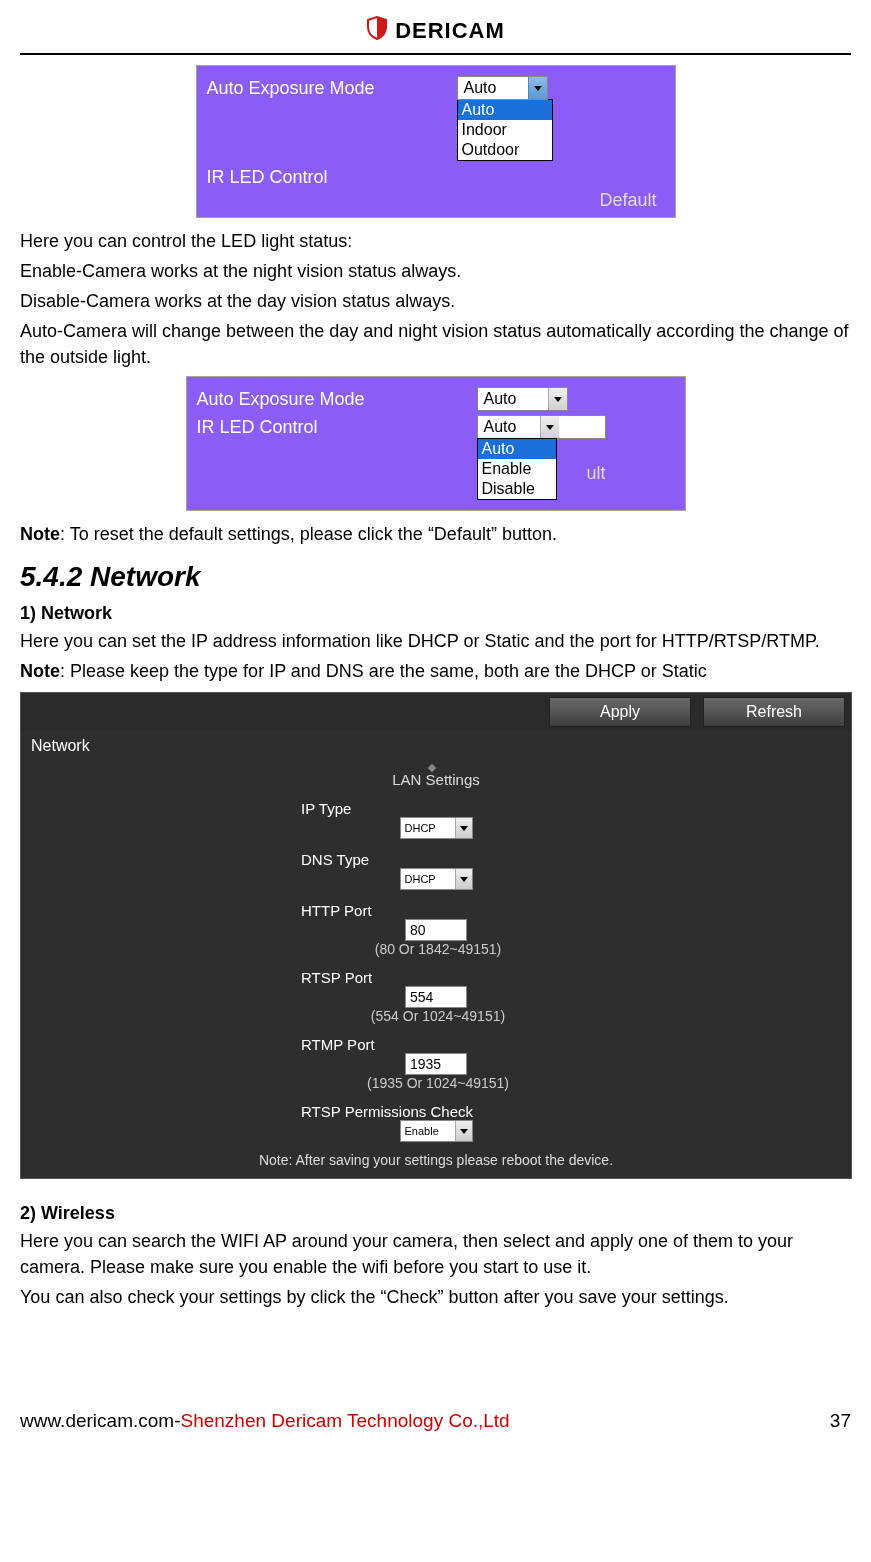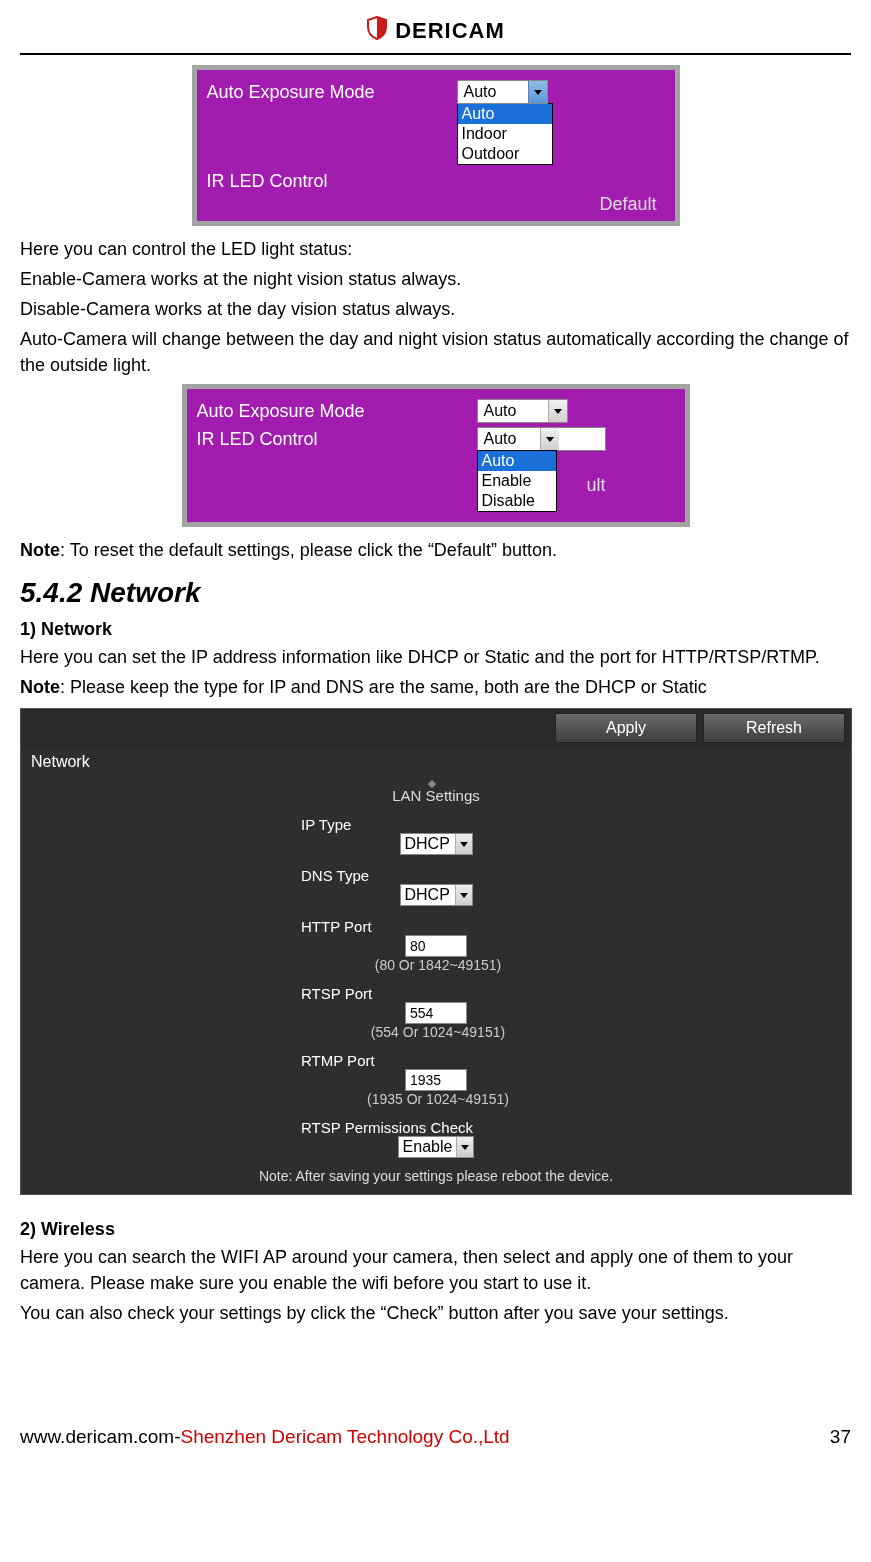--- a/index.html
+++ b/index.html
@@ -33,22 +33,22 @@
   }
   .hr {
     border: none;
     border-top: 2px solid #000;
     margin: 4px 0 10px 0;
   }
 
   
   .panel {
     margin: 6px auto 10px auto;
-    background: #a21caf;
-    border: 5px solid #a3a3a3;
+    background: #8b5cf6;
+    border: 1px solid #a3a3a3;
     color: #fff;
     font-family: Arial, sans-serif;
   }
   .panel.small {
     width: 460px;
     padding: 6px 8px 6px 10px;
   }
   .panel-row {
     display: flex;
     align-items: flex-start;
@@ -133,21 +133,21 @@
     width: 830px;
     margin: 8px 0;
     background: #2e2e2e;
     border: 1px solid #555;
     color: #fff;
     font-size: 15px;
   }
   .net-topbar {
     display: flex;
     justify-content: flex-end;
-    gap: 6px;
+    gap: 12px;
     padding: 4px 6px;
     background: #2a2a2a;
   }
   .net-btn {
     width: 140px;
     height: 28px;
     background: linear-gradient(#6a6a6a,#3e3e3e);
     border: 1px solid #222;
     color: #fff;
     font-size: 16px;
@@ -188,21 +188,21 @@
     font-size: 14px;
     padding: 0 4px;
     width: 52px;
   }
   .net-select {
     display: inline-flex;
     background: #fff;
     border: 1px solid #888;
     height: 20px;
     color: #000;
-    font-size: 16px;
+    font-size: 11px;
     align-items: center;
   }
   .net-select .v { padding: 0 4px; min-width: 46px; }
   .net-select .b {
     width: 16px; height: 20px;
     background: linear-gradient(#eee,#ccc);
     border-left: 1px solid #aaa;
     display:flex;align-items:center;justify-content:center;
   }
   .hint { color: #ccc; font-size: 14px; margin-left: 4px; }

